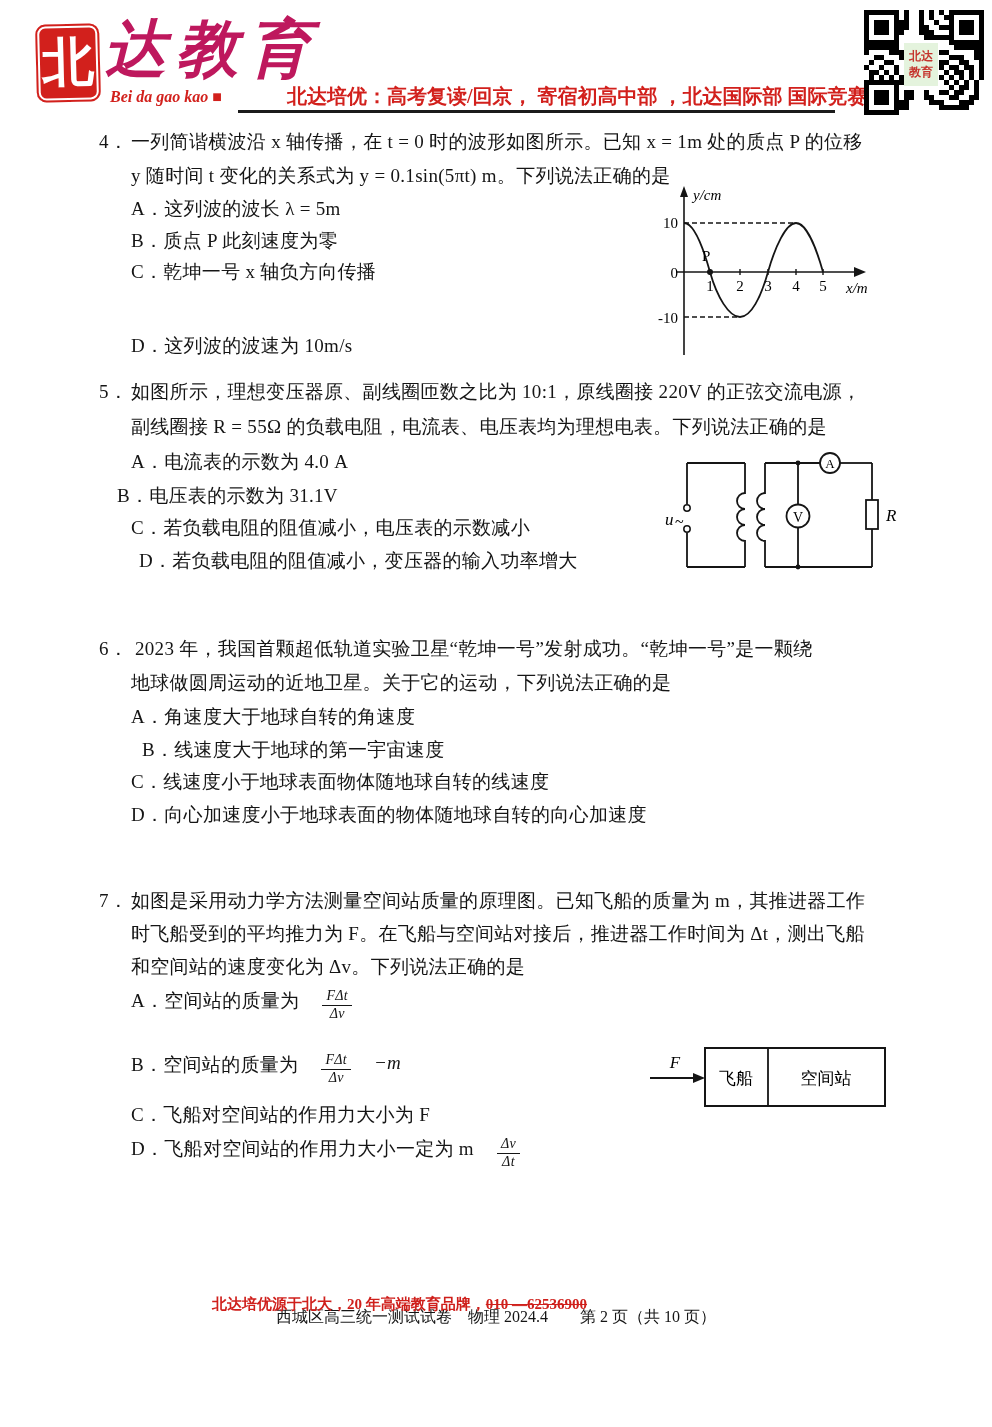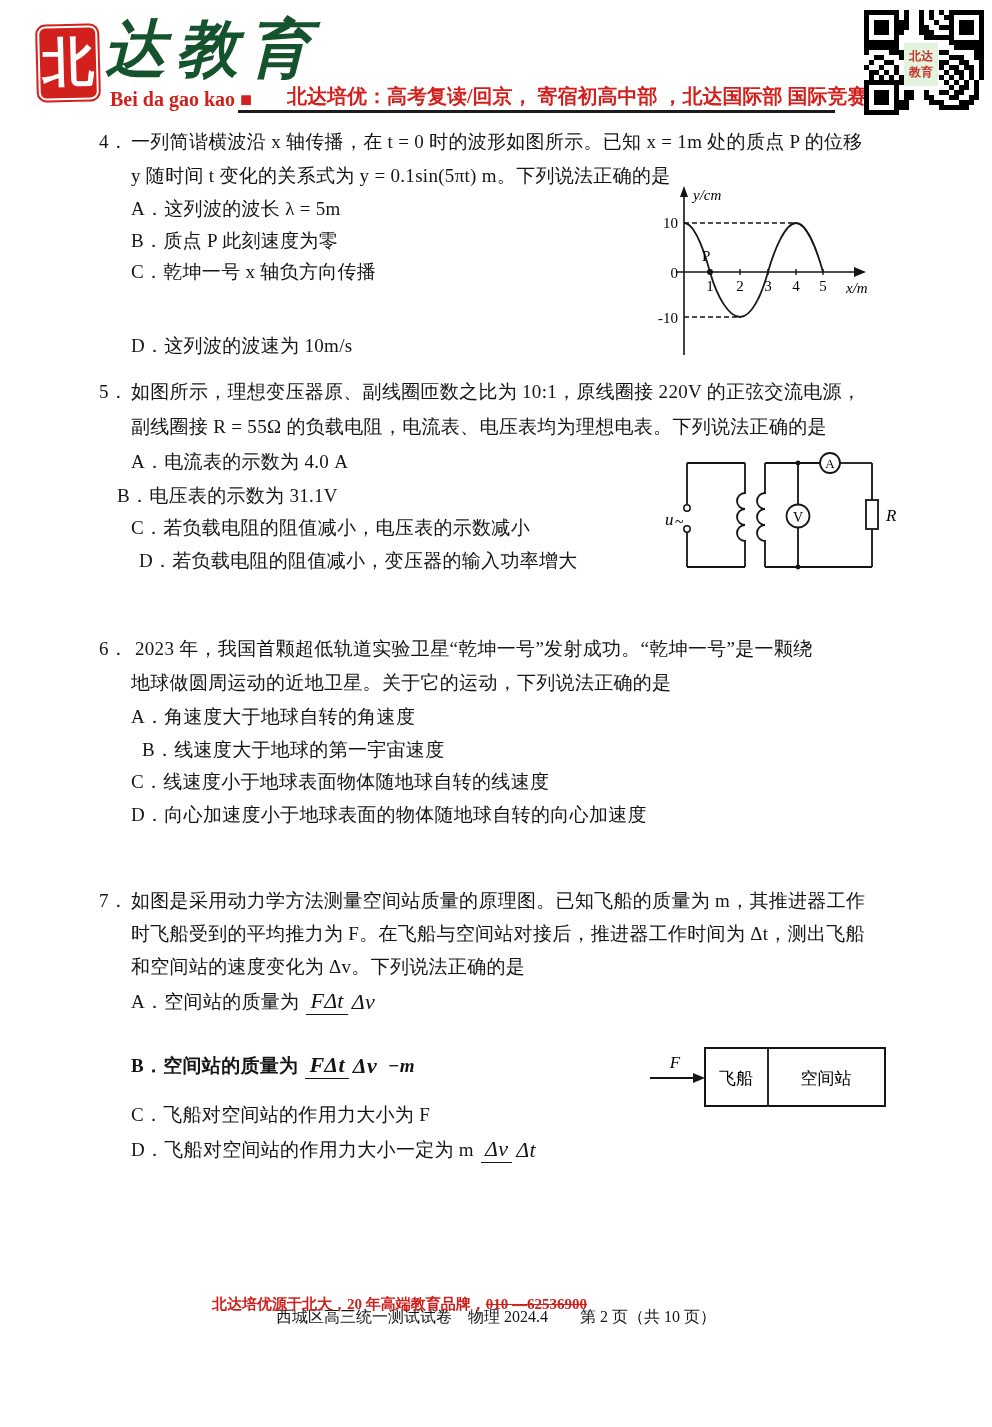--- a/index.html
+++ b/index.html
@@ -5,29 +5,29 @@
   html,body{margin:0;padding:0;background:#ddd;}
   .page{position:relative;width:992px;height:1427px;background:#fff;margin:0 auto;
         font-family:"Liberation Serif","DejaVu Serif",serif;color:#151515;overflow:hidden;}
   .abs{position:absolute;}
   .t{font-size:19px;white-space:nowrap;letter-spacing:.3px;line-height:1.2;}
   
   .seal{left:36px;top:24px;width:64px;height:78px;background:#d2201c;border-radius:10px;
         color:#fff;display:flex;align-items:center;justify-content:center;
         font-size:52px;font-weight:bold;box-shadow:inset 0 0 0 2px #d2201c, inset 0 0 0 4px #fff;
         transform:rotate(-1.5deg);}
-  .brand{left:104px;top:18px;font-size:62px;font-weight:bold;font-style:italic;color:#14532d;
+  .brand{left:104px;top:18px;font-size:62px;font-weight:bold;font-style:italic;color:#be185d;
          letter-spacing:10px;line-height:1;}
-  .brand-sub{left:110px;top:88px;font-size:20px;font-weight:bold;color:#d2201c;text-align:right;}
+  .brand-sub{left:110px;top:88px;font-size:16px;font-weight:bold;font-style:italic;color:#d2201c;text-align:right;}
   .tagline{left:287px;top:83px;font-size:20px;font-weight:bold;color:#d2201c;white-space:nowrap;}
   .rule{left:238px;top:110px;width:597px;height:3px;background:#1b1b1b;}
   
-  .fracline{display:flex;align-items:center;gap:7px;font-size:19px;white-space:nowrap;letter-spacing:.3px;}
-  .frac{display:inline-flex;flex-direction:row;align-items:center;font-style:italic;
-        font-size:22px;line-height:1.2;}
+  .fracline{display:flex;gap:23px;font-size:19px;white-space:nowrap;letter-spacing:.3px;}
+  .frac{display:inline-flex;flex-direction:column;align-items:center;font-style:italic;
+        font-size:14px;line-height:1.2;}
   .frac .num{border-bottom:1.6px solid #151515;padding:0 4px;}
   .frac .den{padding:0 4px;}
   
   .footer-red{left:212px;top:1295px;font-size:15px;color:#cf1f1b;font-weight:bold;z-index:3;white-space:nowrap;}
   .footer-red .phone{text-decoration:line-through;}
   .footer-black{left:0;right:0;top:1307px;text-align:center;font-size:16px;z-index:2;white-space:nowrap;}
   svg text{font-family:"Liberation Serif","DejaVu Serif",serif;}
 </style>
 </head>
 <body>
@@ -287,21 +287,21 @@
   <div class="abs t" style="left:131px;top:956px;">和空间站的速度变化为 Δv。下列说法正确的是</div>
 
   <div class="abs fracline" style="left:131px;top:988px;">
     <span>A．空间站的质量为</span>
     <span class="frac">
       <span class="num">FΔt</span>
       <span class="den">Δv</span>
     </span>
   </div>
 
-  <div class="abs fracline" style="left:131px;top:1052px;font-weight:bold;">
+  <div class="abs fracline" style="left:131px;top:1052px;">
     <span>B．空间站的质量为</span>
     <span class="frac">
       <span class="num">FΔt</span>
       <span class="den">Δv</span>
     </span>
     <span style="font-style:italic;">−m</span>
   </div>
 
   <div class="abs t" style="left:131px;top:1104px;">C．飞船对空间站的作用力大小为 F</div>
 

